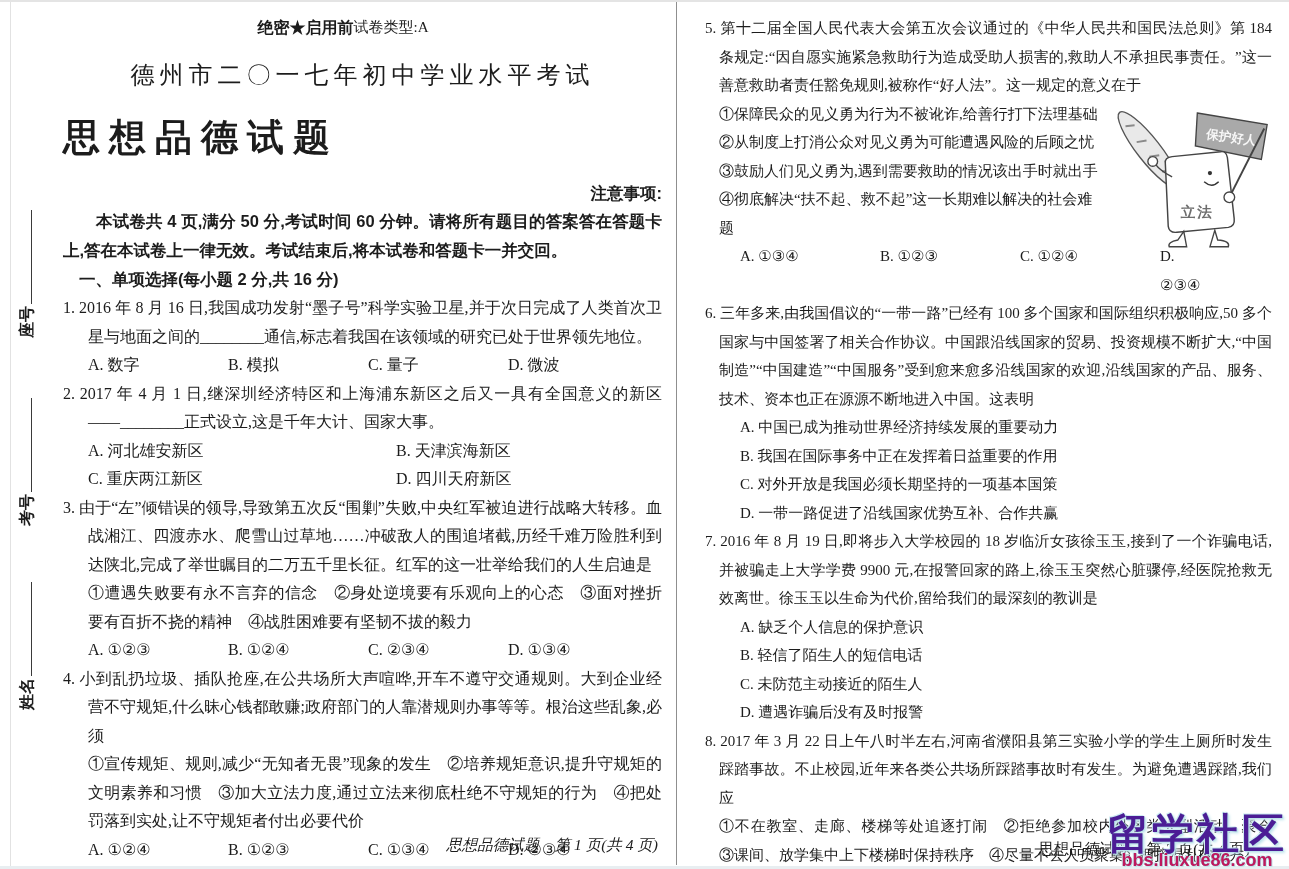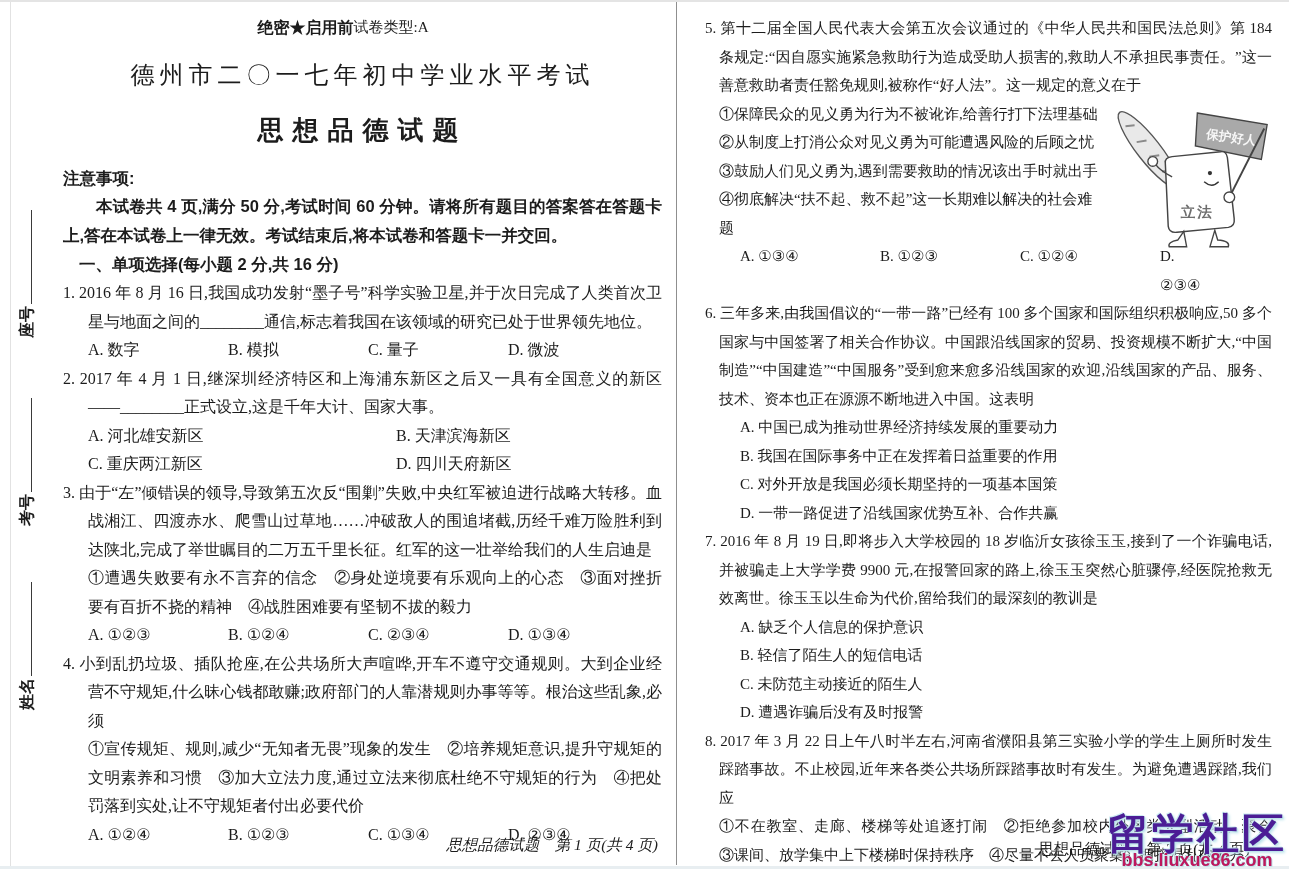--- a/index.html
+++ b/index.html
@@ -13,23 +13,23 @@
   .scan-edge-left  { position:absolute; left:10px; top:0; bottom:0; width:1px; background:#e2e2e2; }
   .scan-edge-bottom{ position:absolute; left:0; right:0; bottom:0; height:3px; background:#e8eef1; }
   .page-divider    { position:absolute; left:676px; top:0; bottom:4px; width:1px; background:#8f8f8f; }
 
   
   .page1 { position:absolute; left:63px; top:16px; width:599px; }
   .hdr { display:flex; justify-content:center; width:560px; font-size:16px; }
   .hdr .secret { font-weight:bold; font-family:"Liberation Sans", sans-serif; }
   .hdr .ptype  { font-size:15px; }
   .title1 { text-align:center; font-size:24px; letter-spacing:5px; margin-top:20px; white-space:nowrap; }
-  .title2 { text-align:center; font-size:26px; font-weight:bold; letter-spacing:9px; margin-top:22px;
+  .title2 { font-size:37px; font-weight:bold; letter-spacing:9px; margin-top:22px;
             font-family:"Liberation Sans", sans-serif; }
-  .notice-label { font-weight:bold; font-size:16.5px; margin-top:20px; font-family:"Liberation Sans", sans-serif; }
+  .notice-label { font-weight:bold; font-size:16.5px; margin-top:20px; font-family:"Liberation Sans", sans-serif;text-align:right; }
   .notice { font-weight:bold; font-size:16.5px; line-height:29px; text-align:justify; text-indent:2em;
             margin-top:2px; font-family:"Liberation Sans", sans-serif; }
   .section-title { font-weight:bold; font-size:16.5px; line-height:29px; margin-left:16px;
                    font-family:"Liberation Sans", sans-serif; }
 
   .q { font-size:16px; line-height:28.5px; text-align:justify; padding-left:25px; text-indent:-25px; margin:0; }
   .items  { font-size:16px; line-height:28.5px; text-align:justify; margin-left:25px; }
   .opts4  { display:flex; margin-left:25px; font-size:16px; line-height:28.5px; }
   .opts4 span { flex:0 0 140px; }
   .opts4 span:last-child { flex:1 1 auto; }

